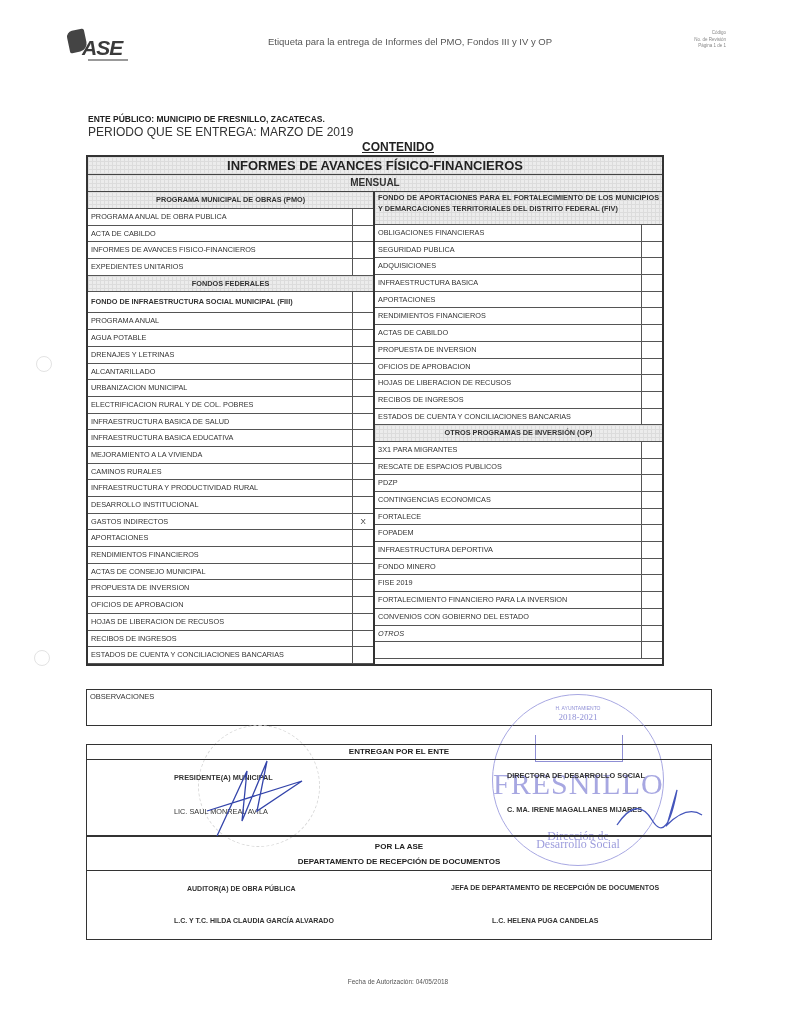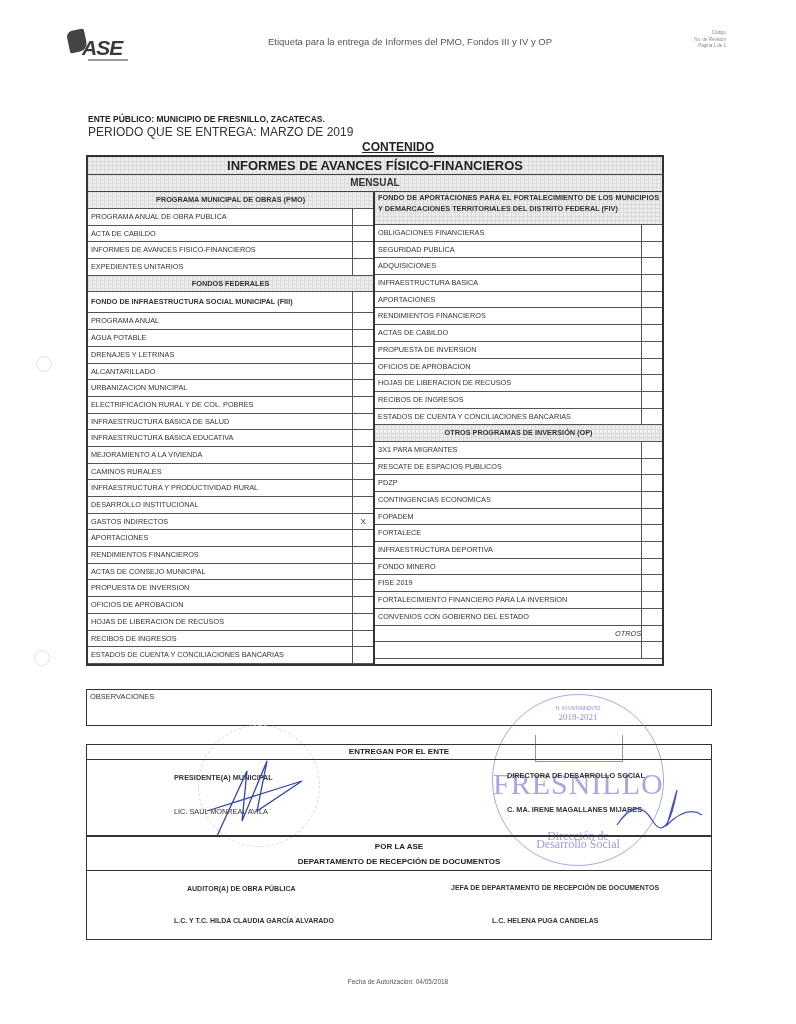--- a/index.html
+++ b/index.html
@@ -20,21 +20,21 @@
   .t-title{height:17px;border-bottom:1px solid #444;text-align:center;font-size:13px;font-weight:bold;line-height:17px;color:#222;}
   .t-mensual{height:16px;border-bottom:1px solid #444;text-align:center;font-size:10px;line-height:16px;font-weight:bold;color:#333;}
   .cols{display:flex;}
   .col{width:312px;box-sizing:border-box;}
   .col.left{border-right:2px solid #333;}
   .row{display:flex;height:16.7px;border-bottom:1px solid #555;box-sizing:border-box;}
   .row .lbl{flex:1;font-size:7.3px;line-height:16px;padding-left:3px;white-space:nowrap;overflow:hidden;color:#333;border-right:1px solid #555;}
   .row .chk{width:20px;font-size:8px;text-align:center;line-height:16px;color:#333;}
   .row.head .lbl{border-right:none;text-align:center;font-weight:bold;padding-left:0;}
   .row.boldrow .lbl{font-weight:bold;}
-  .row.italic .lbl{font-style:italic;text-align:right;}
+  .row.italic .lbl{font-style:italic;}
   .row.empty{height:17px;}
   .left .row.pmo-head{height:17px;}
   .fiv-head{height:33px;border-bottom:1px solid #555;font-size:7.3px;line-height:10.5px;padding:1px 3px;text-align:justify;box-sizing:border-box;color:#333;font-weight:bold;}
 
   .obs{left:86px;top:689px;width:626px;height:37px;border:1.5px solid #333;box-sizing:border-box;font-size:7.5px;padding:2px 3px;color:#333;}
   .entregan{left:86px;top:744px;width:626px;height:92px;border:1.5px solid #333;box-sizing:border-box;}
   .entregan .hdr{height:14px;border-bottom:1px solid #333;text-align:center;font-size:8px;font-weight:bold;line-height:14px;color:#222;}
   .sig-lbl{position:absolute;font-size:7.3px;font-weight:bold;color:#333;}
   .ase{left:86px;top:836px;width:626px;height:104px;border:1.5px solid #333;box-sizing:border-box;}
   .ase .hdr{height:34px;border-bottom:1px solid #333;text-align:center;font-size:8px;font-weight:bold;line-height:15px;padding-top:2px;box-sizing:border-box;color:#222;}
@@ -259,25 +259,25 @@
           </div>
           <div class="row">
             <div class="lbl">PDZP</div>
             <div class="chk"></div>
           </div>
           <div class="row">
             <div class="lbl">CONTINGENCIAS ECONOMICAS</div>
             <div class="chk"></div>
           </div>
           <div class="row">
+            <div class="lbl">FORTALECE</div>
+            <div class="chk"></div>
+          </div>
+          <div class="row">
             <div class="lbl">FOPADEM</div>
-            <div class="chk"></div>
-          </div>
-          <div class="row">
-            <div class="lbl">FORTALECE</div>
             <div class="chk"></div>
           </div>
           <div class="row">
             <div class="lbl">INFRAESTRUCTURA DEPORTIVA</div>
             <div class="chk"></div>
           </div>
           <div class="row">
             <div class="lbl">FONDO MINERO</div>
             <div class="chk"></div>
           </div>

